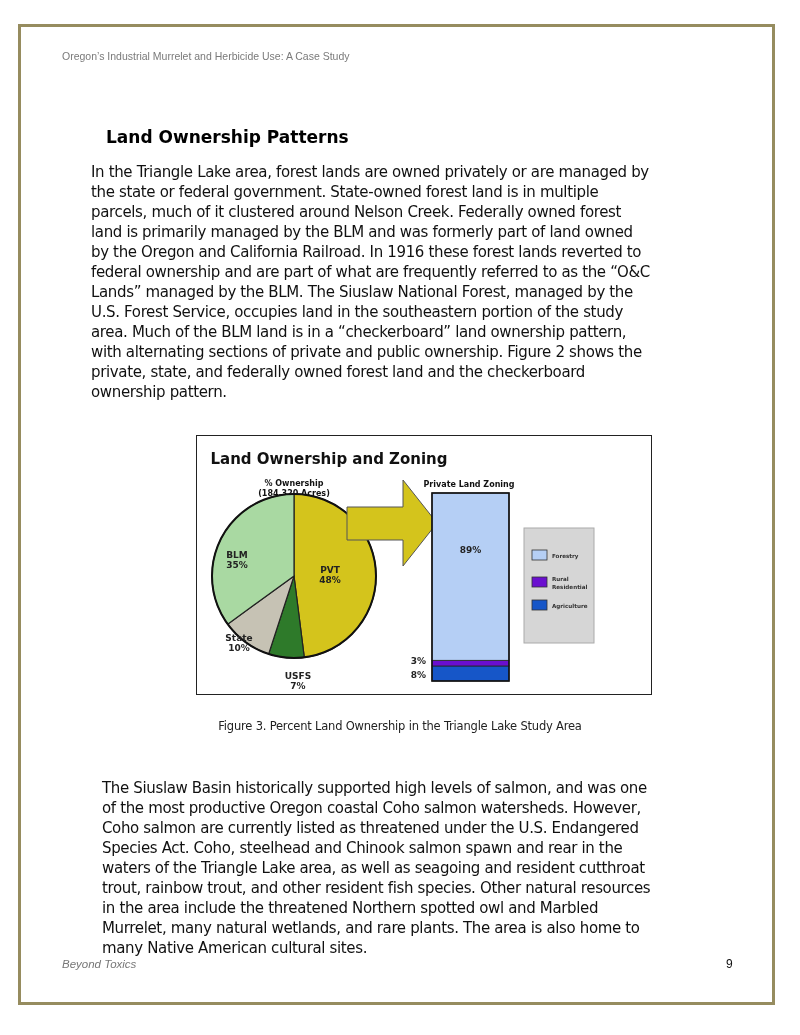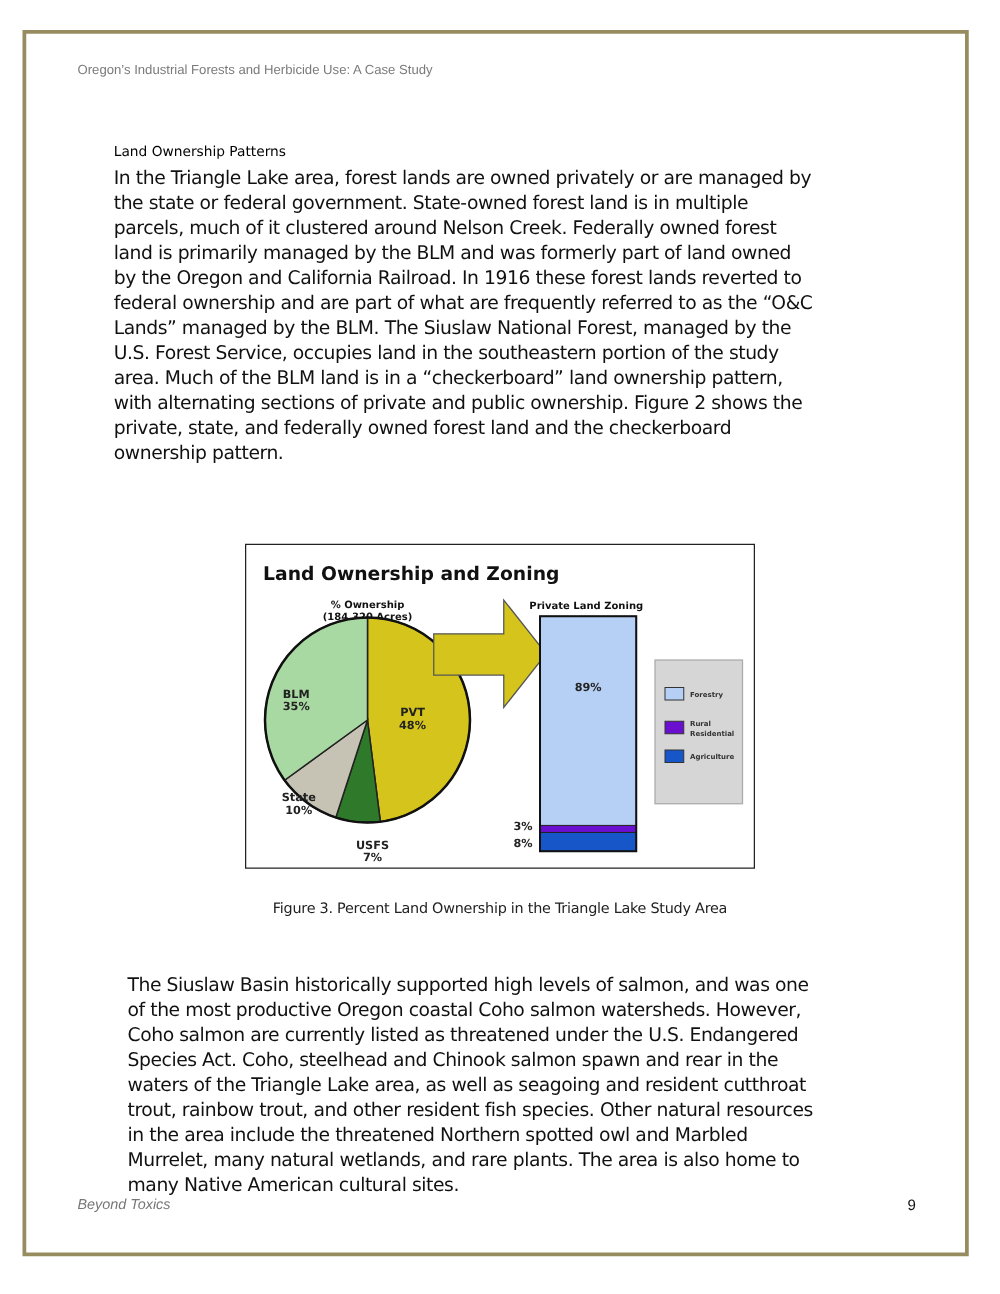--- a/index.html
+++ b/index.html
@@ -1,35 +1,35 @@
 <!DOCTYPE html>
 <html><head>
 <meta charset="utf-8">
 <style>
   html, body { margin:0; padding:0; background:#ffffff; }
   body { width:800px; height:1035px; position:relative; overflow:hidden; font-family:"DejaVu Sans", sans-serif; }
   .page-frame { position:absolute; left:18px; top:24px; width:757px; height:981px; border:3px solid #968c5f; box-sizing:border-box; }
   .running-header { position:absolute; left:62px; top:50px; font-family:"Liberation Sans", sans-serif; font-size:10.5px; color:#7a7a7a; }
   .content { position:absolute; left:91px; top:112px; width:560px; }
-  h2.section-title { margin:0; font-family:"DejaVu Sans", sans-serif; font-weight:normal; font-size:11px; color:#000; line-height:20px; }
+  h2.section-title { margin:15px; font-family:"DejaVu Sans", sans-serif; font-weight:bold; font-size:17px; color:#000; line-height:20px; }
   p.body-text { margin:0; font-family:"DejaVu Sans", sans-serif; font-size:15px; line-height:20px; color:#111; letter-spacing:-0.35px; }
   .p2 { margin-top:20px !important; }
-  .figure { position:absolute; left:196px; top:435px; width:408px; height:260px; border:1.5px solid #222; box-sizing:border-box; background:#fff; }
+  .figure { position:absolute; left:196px; top:435px; width:456px; height:260px; border:1.5px solid #222; box-sizing:border-box; background:#fff; }
   .figure svg { position:absolute; left:0; top:0; }
   .caption { position:absolute; left:0; width:800px; top:719px; text-align:center; font-family:"DejaVu Sans", sans-serif; font-size:11.5px; color:#222; letter-spacing:-0.2px; }
   .content2 { position:absolute; left:102px; top:778px; width:560px; }
   .footer-left { position:absolute; left:62px; top:958px; font-family:"Liberation Sans", sans-serif; font-size:11.5px; color:#777;font-style:italic; }
   .footer-right { position:absolute; left:726px; top:957px; font-family:"Liberation Sans", sans-serif; font-size:12px; color:#111; }
 </style>
 </head>
 <body>
 
 <div class="page-frame"></div>
 
-<div class="running-header">Oregon’s Industrial Forests and Herbicide Use: A Case Study</div>
+<div class="running-header">Oregon’s Industrial Murrelet and Herbicide Use: A Case Study</div>
 
 <div class="content">
   <h2 class="section-title">Land Ownership Patterns</h2>
   <p class="body-text">In the Triangle Lake area, forest lands are owned privately or are managed by the state or federal government.  State-owned forest land is in multiple parcels, much of it clustered around Nelson Creek.  Federally owned forest land is primarily managed by the BLM and was formerly part of land owned by the Oregon and California Railroad.  In 1916 these forest lands reverted to federal ownership and are part of what are frequently referred to as the “O&amp;C Lands” managed by the BLM.  The Siuslaw National Forest, managed by the U.S. Forest Service, occupies land in the southeastern portion of the study area.  Much of the BLM land is in a “checkerboard” land ownership pattern, with alternating sections of private and public ownership.  Figure 2 shows the private, state, and federally owned forest land and the checkerboard ownership pattern.</p>
 </div>
 
 <div class="figure">
   <svg id="fig-svg" width="408" height="260" viewBox="0 0 408 260">
     <text id="chart-title" x="132" y="28" text-anchor="middle" font-family="DejaVu Sans, sans-serif" font-weight="bold" font-size="15" fill="#111">Land Ownership and Zoning</text>
     <text x="97" y="50" text-anchor="middle" font-family="DejaVu Sans, sans-serif" font-weight="bold" font-size="8" fill="#111">% Ownership</text>

